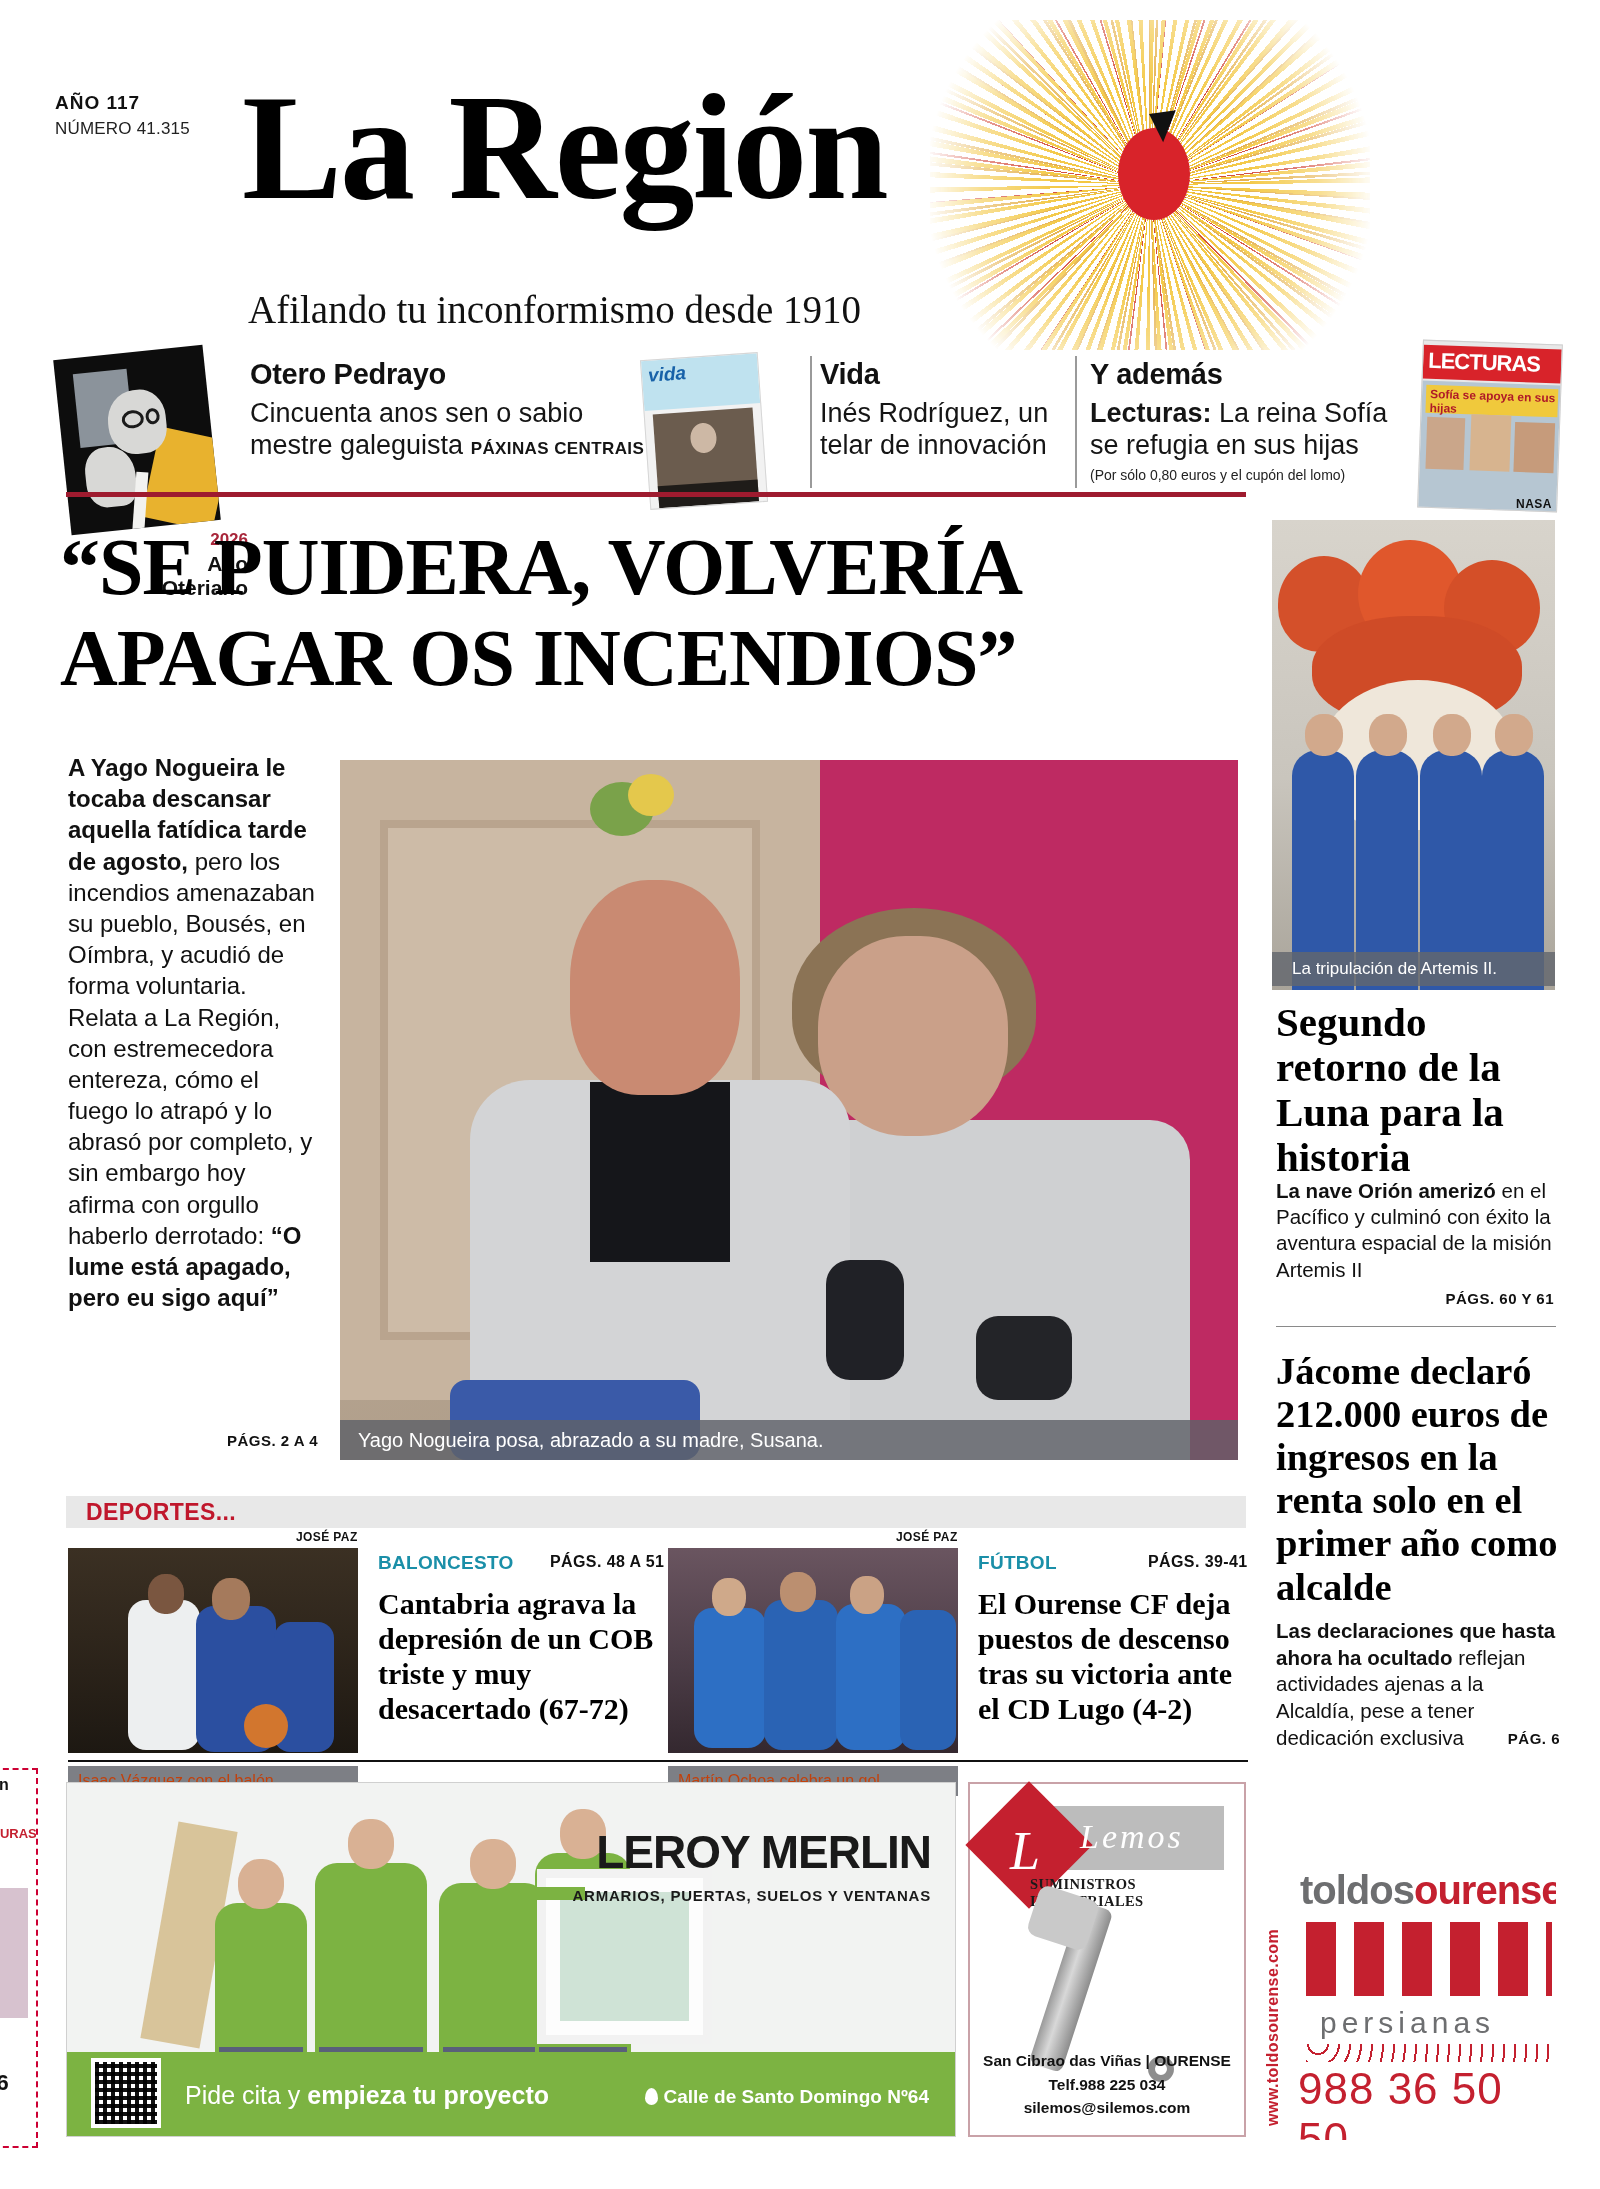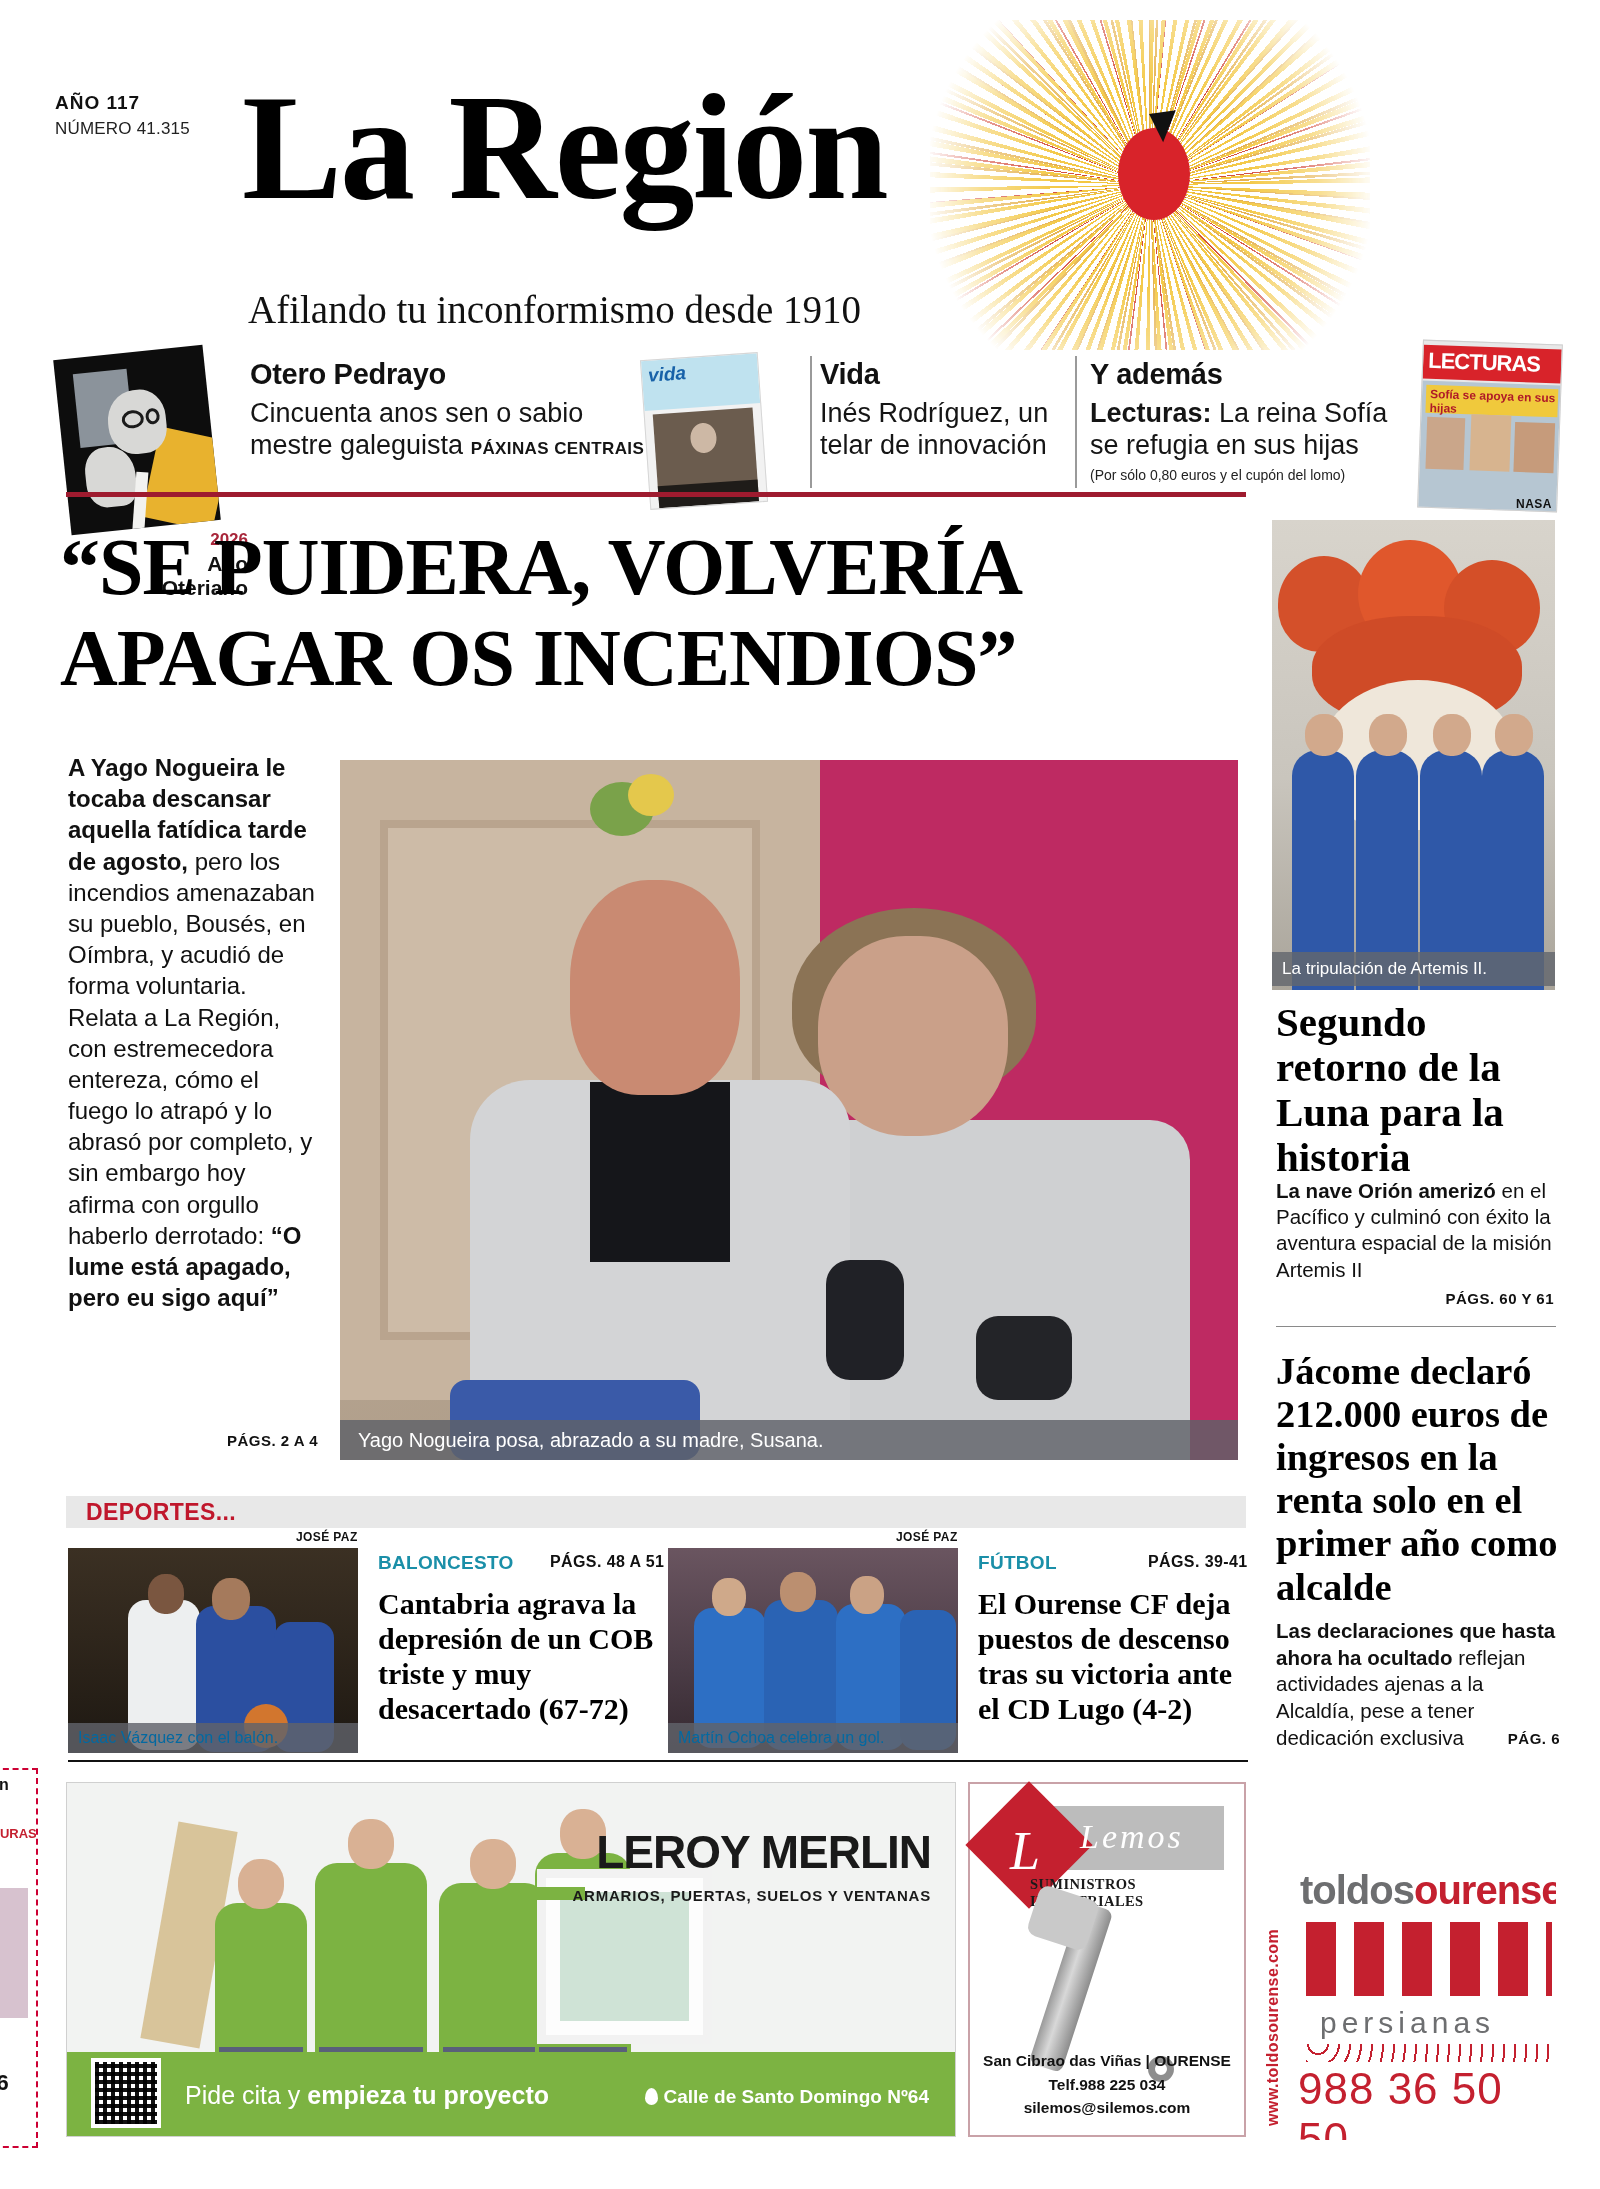--- a/index.html
+++ b/index.html
@@ -164,21 +164,21 @@
   .nb2{position:absolute;left:86px;top:20px;width:104px;height:108px;border-radius:50%;background:#e0572c;}
   .nb3{position:absolute;left:172px;top:40px;width:96px;height:96px;border-radius:50%;background:#d44f28;}
   .nb4{position:absolute;left:40px;top:96px;width:210px;height:110px;border-radius:46%;background:#cf4b27;}
   .ncap{position:absolute;left:48px;top:160px;width:196px;height:150px;border-radius:50% 50% 40% 40%;background:#efe7da;}
   .astro{position:absolute;bottom:0;width:62px;height:240px;background:#2f58a8;border-radius:26px 26px 0 0;}
   .astro .h{position:absolute;left:13px;top:-36px;width:38px;height:42px;border-radius:46%;background:#d2a98c;}
   .a1{left:20px;} .a2{left:84px;} .a3{left:148px;} .a4{left:210px;}
   .nasa-cap {
     position:absolute; left:1272px; top:952px; width:283px; height:34px;
     background:rgba(99,102,110,.82); color:#fff; font-size:17px;
-    display:flex; align-items:center; padding-left:10px;
+    display:flex; align-items:center; padding-left:20px;
   }
   .rhead {
     position:absolute; left:1276px; top:1000px; width:278px;
     font-family:"Liberation Serif", serif; font-weight:bold;
     font-size:41px; line-height:1.1; color:#000;
   }
   .rsub {
     position:absolute; left:1276px; top:1178px; width:278px;
     font-size:20.5px; line-height:1.28; color:#111;
   }
@@ -224,21 +224,21 @@
   .pl-ball{position:absolute;left:176px;top:156px;width:44px;height:44px;border-radius:50%;background:#d2762e;}
   .fb-1{position:absolute;left:26px;top:60px;width:72px;height:140px;background:#2d6fc4;border-radius:18px;}
   .fb-2{position:absolute;left:96px;top:52px;width:74px;height:150px;background:#2a63b4;border-radius:18px;}
   .fb-3{position:absolute;left:168px;top:56px;width:70px;height:146px;background:#2d6fc4;border-radius:18px;}
   .fb-4{position:absolute;left:232px;top:62px;width:56px;height:140px;background:#2a63b4;border-radius:16px;}
   .fb-h1{position:absolute;left:44px;top:30px;width:34px;height:38px;border-radius:46%;background:#cfa98a;}
   .fb-h2{position:absolute;left:112px;top:24px;width:36px;height:40px;border-radius:46%;background:#bb8f70;}
   .fb-h3{position:absolute;left:182px;top:28px;width:34px;height:38px;border-radius:46%;background:#caa285;}
   .sp-cap {
     position:absolute; height:30px; background:rgba(96,99,106,.82);
-    color:#0369a1; font-size:16px; display:flex; align-items:center; padding-left:10px;
+    color:#c2410c; font-size:16px; display:flex; align-items:center; padding-left:10px;margin-top:43px;
   }
   .sp-credit { position:absolute; font-size:12px; font-weight:bold; color:#111; letter-spacing:.4px;}
   .sp-kicker { position:absolute; font-size:19px; font-weight:bold; letter-spacing:.3px; }
   .sp-pgs { position:absolute; font-size:16px; font-weight:bold; letter-spacing:.4px; color:#111;}
   .sp-title {
     position:absolute; font-family:"Liberation Serif", serif; font-weight:bold;
     font-size:30px; line-height:1.17; color:#000;
   }
 
   

